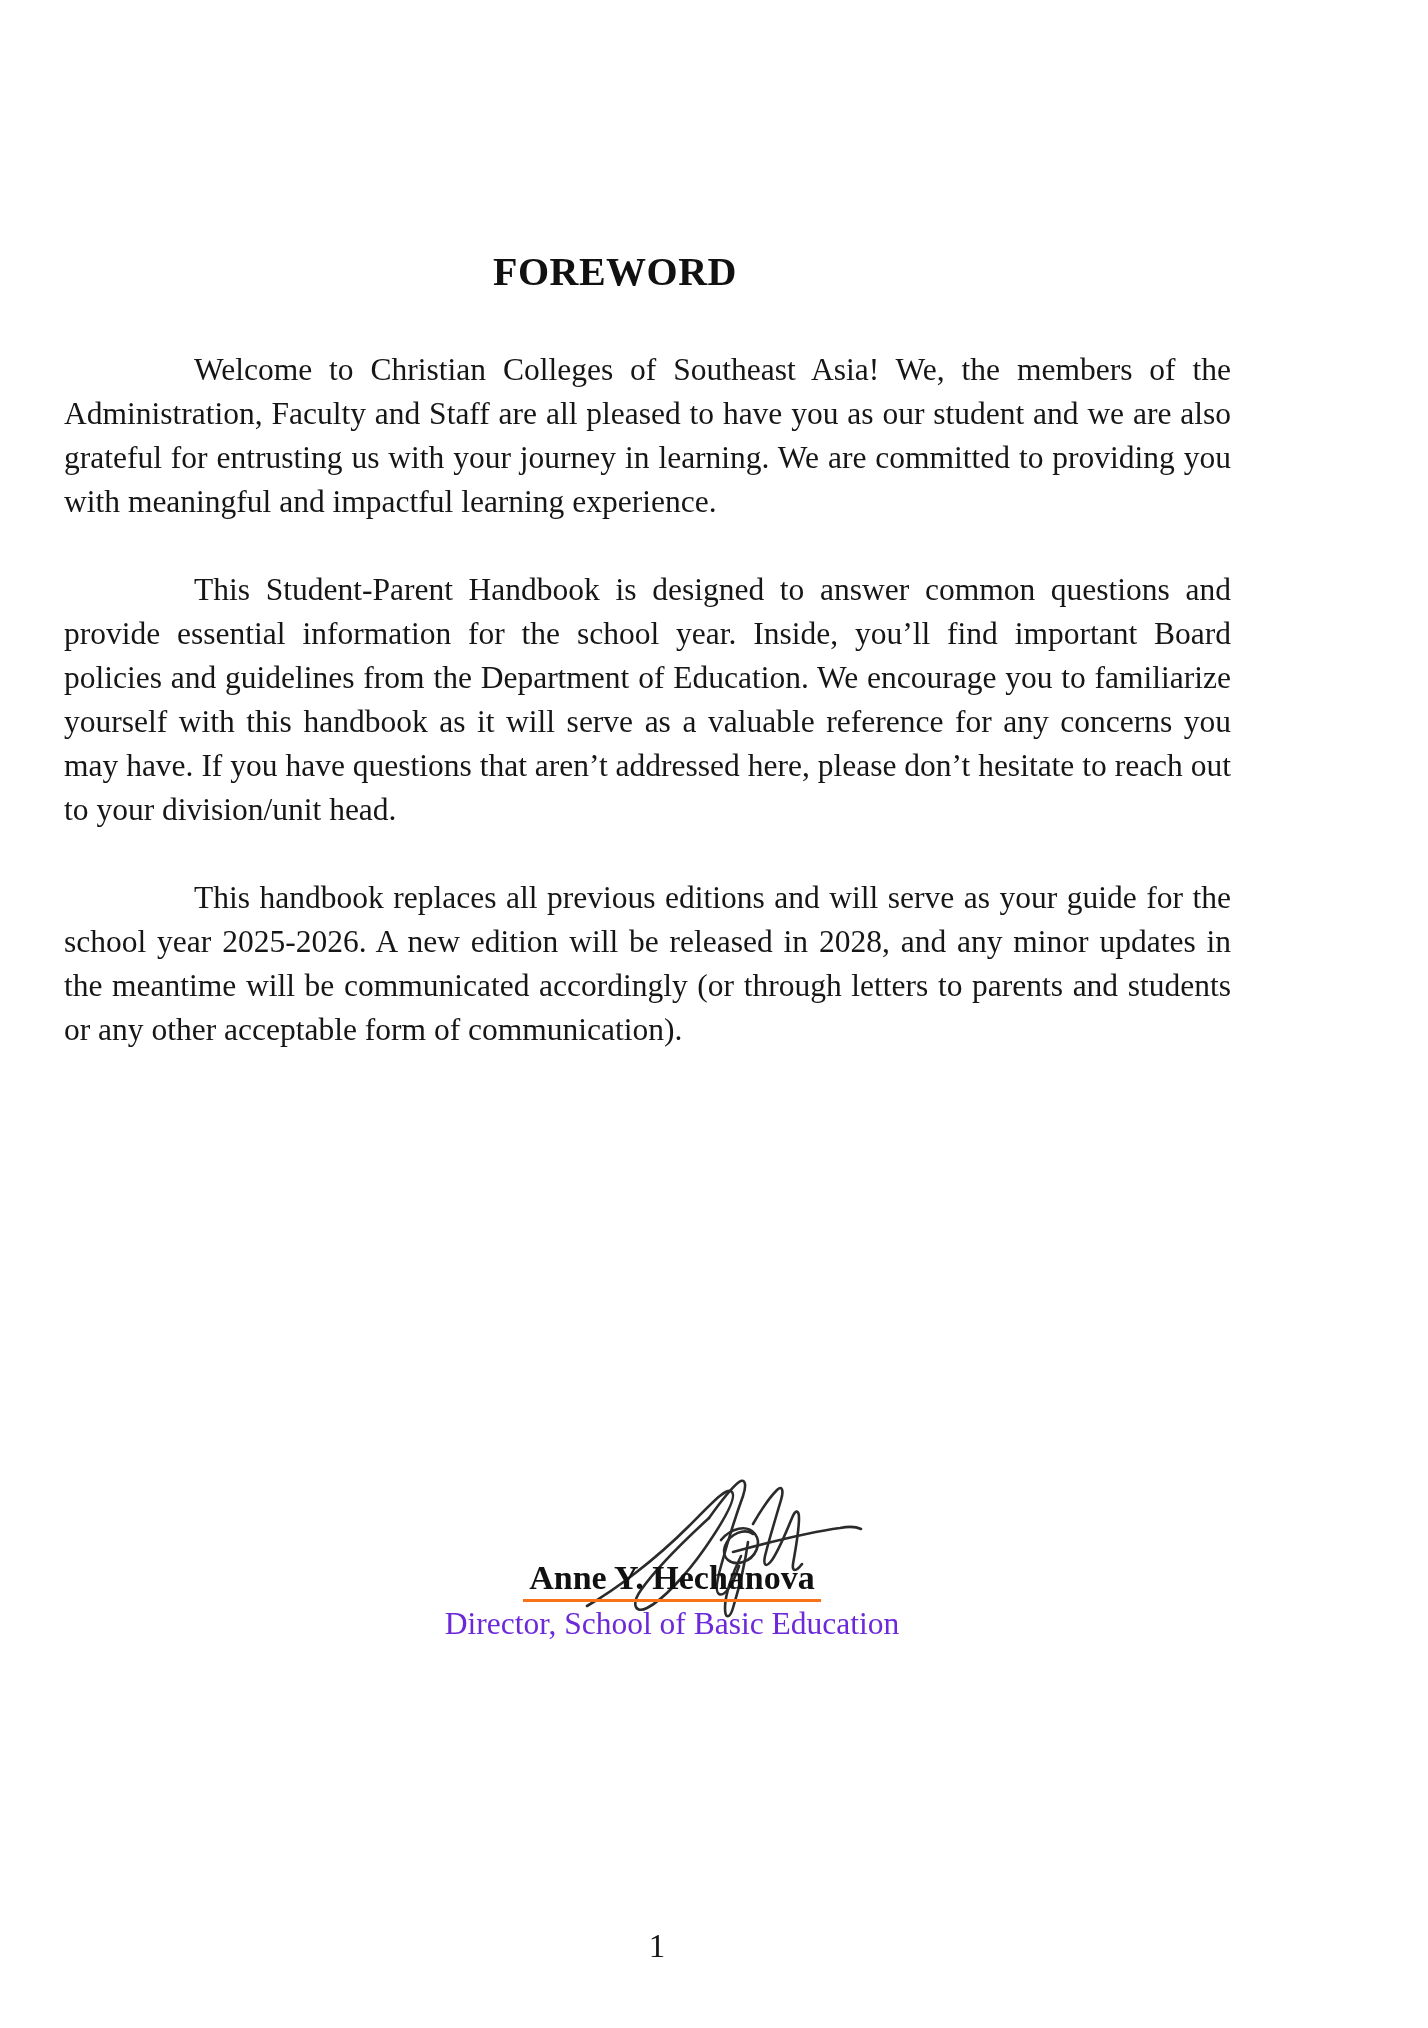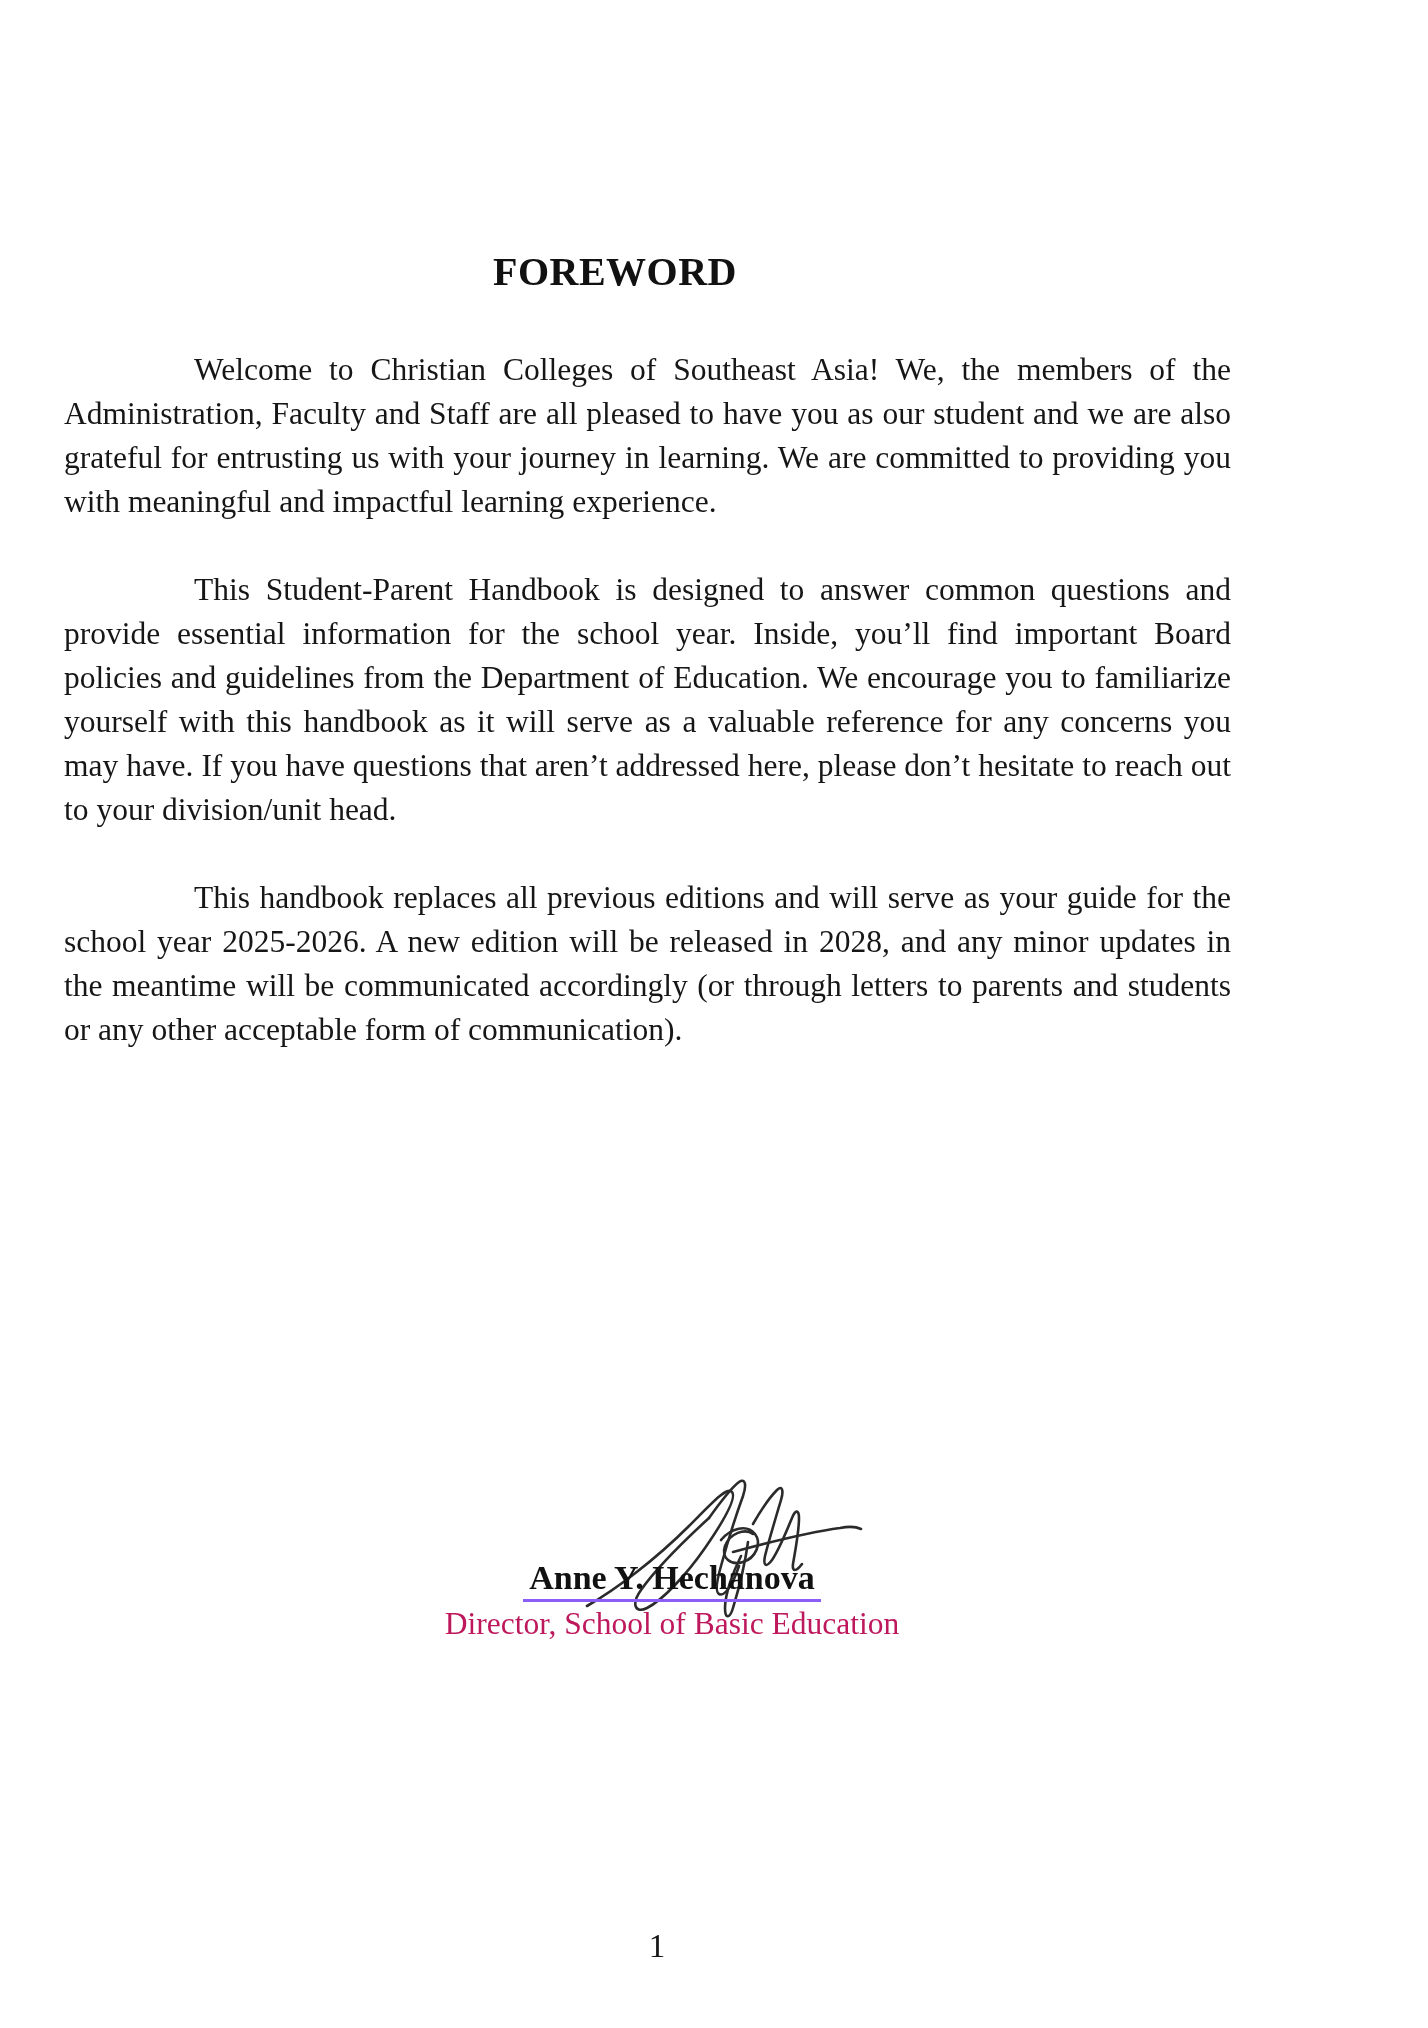--- a/index.html
+++ b/index.html
@@ -48,28 +48,28 @@
     top: 1558px;
     left: 0;
     right: 0;
     text-align: center;
   }
   .sig-name {
     display: inline-block;
     font-size: 34px;
     font-weight: bold;
     line-height: 40px;
-    border-bottom: 3px solid #8b5cf6;
+    border-bottom: 3px solid #f97316;
     padding: 0 6px 1px 6px;
     color: #111111;
   }
   .sig-title {
     font-size: 31.5px;
     line-height: 44px;
-    color: #be185d;
+    color: #6d28d9;
   }
   .signature-svg {
     position: absolute;
     left: 585px;
     top: 1478px;
     width: 280px;
     height: 140px;
     pointer-events: none;
   }
   .signature-svg path {

